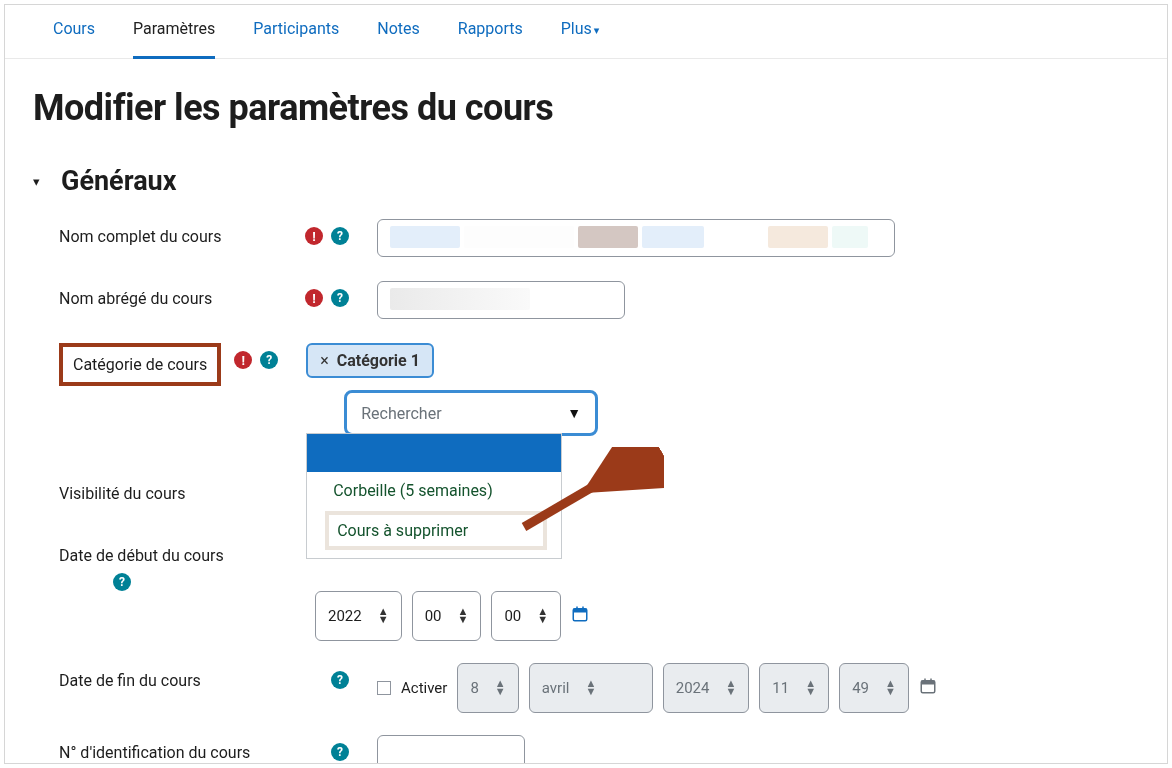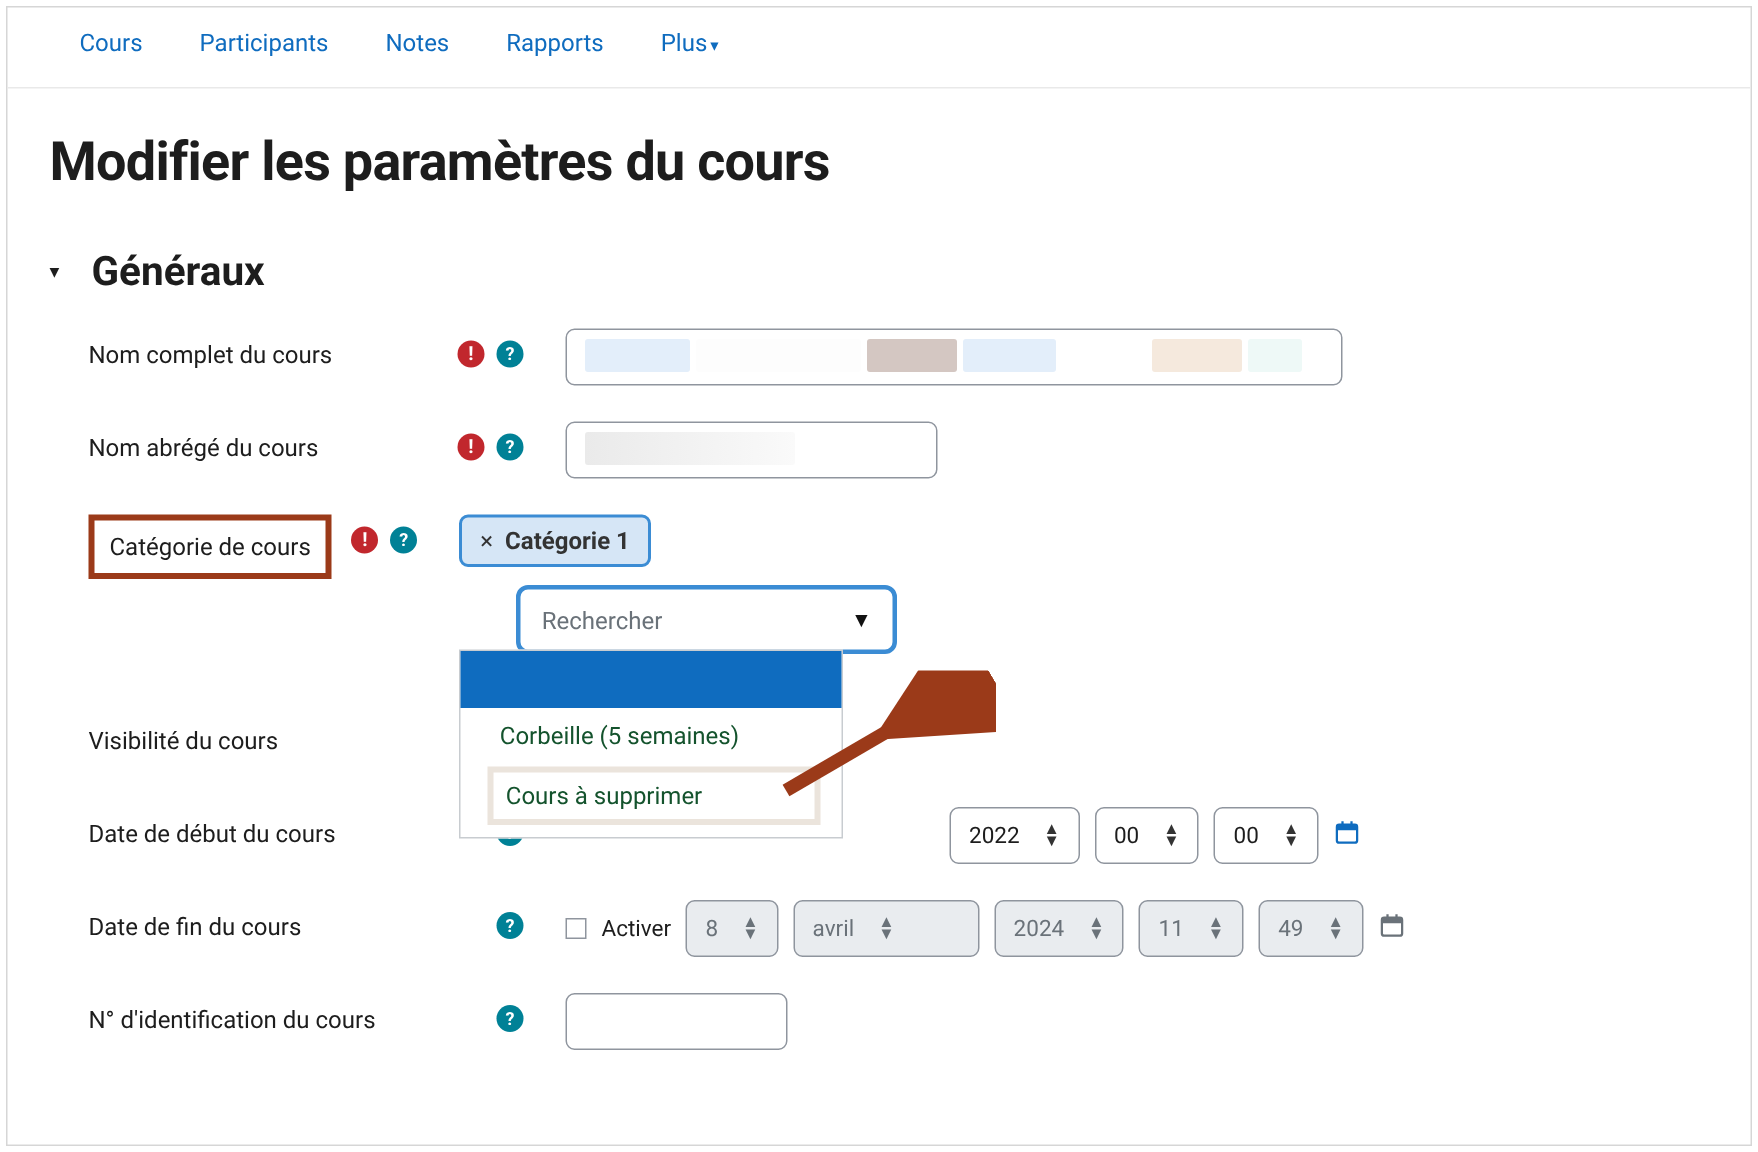--- a/index.html
+++ b/index.html
@@ -188,21 +188,21 @@
     padding: 6px 8px;
     border: 4px solid #ebe4dc;
   }
 
   
   .date-row { display:flex; align-items:center; gap:10px; }
   .sel {
     border: 1px solid #8f959e;
     border-radius: 6px;
     padding: 7px 12px;
-    height: 38px;
+    height: 50px;
     font-size: 15px;
     display: inline-flex;
     align-items: center;
     gap: 16px;
     background:#fff;
     cursor:pointer;
     color:#1d1d1d;
   }
   .sel.disabled { background:#e9ecef; color:#6a7279; cursor:default;}
   .sel .sort { font-size:11px; color:#333; line-height:8px;}
@@ -215,20 +215,21 @@
   .arrow-svg { position:absolute; pointer-events:none; z-index:20; }
 
 </style>
 </head>
 <body>
 
 <div class="outer">
 
   <nav class="tabs">
     <div class="tab">Cours</div>
+    <div class="tab active">Paramètres</div>
     <div class="tab">Participants</div>
     <div class="tab">Notes</div>
     <div class="tab">Rapports</div>
     <div class="tab">
       <span>Plus</span><span class="chev">▾</span>
     </div>
   </nav>
 
   <div class="page">
     <h1 class="page-title">Modifier les paramètres du cours</h1>
@@ -311,21 +312,21 @@
     </div>
 
     <div class="form-row" style="margin-top:40px;">
       <div class="form-label">Visibilité du cours</div>
       <div class="icons-col">
         <span class="help-icon">?</span>
       </div>
       <div class="field-col"></div>
     </div>
 
-    <div class="form-row" style="margin-top:14px;">
+    <div class="form-row" style="margin-top:14px;flex-direction:column;">
       <div class="form-label">Date de début du cours</div>
       <div class="icons-col">
         <span class="help-icon">?</span>
       </div>
       <div class="field-col">
         <div class="date-row" style="padding-left:256px;">
           <span class="sel">
             <span>2022</span>
             <span class="sort">▲<br>▼</span>
           </span>

